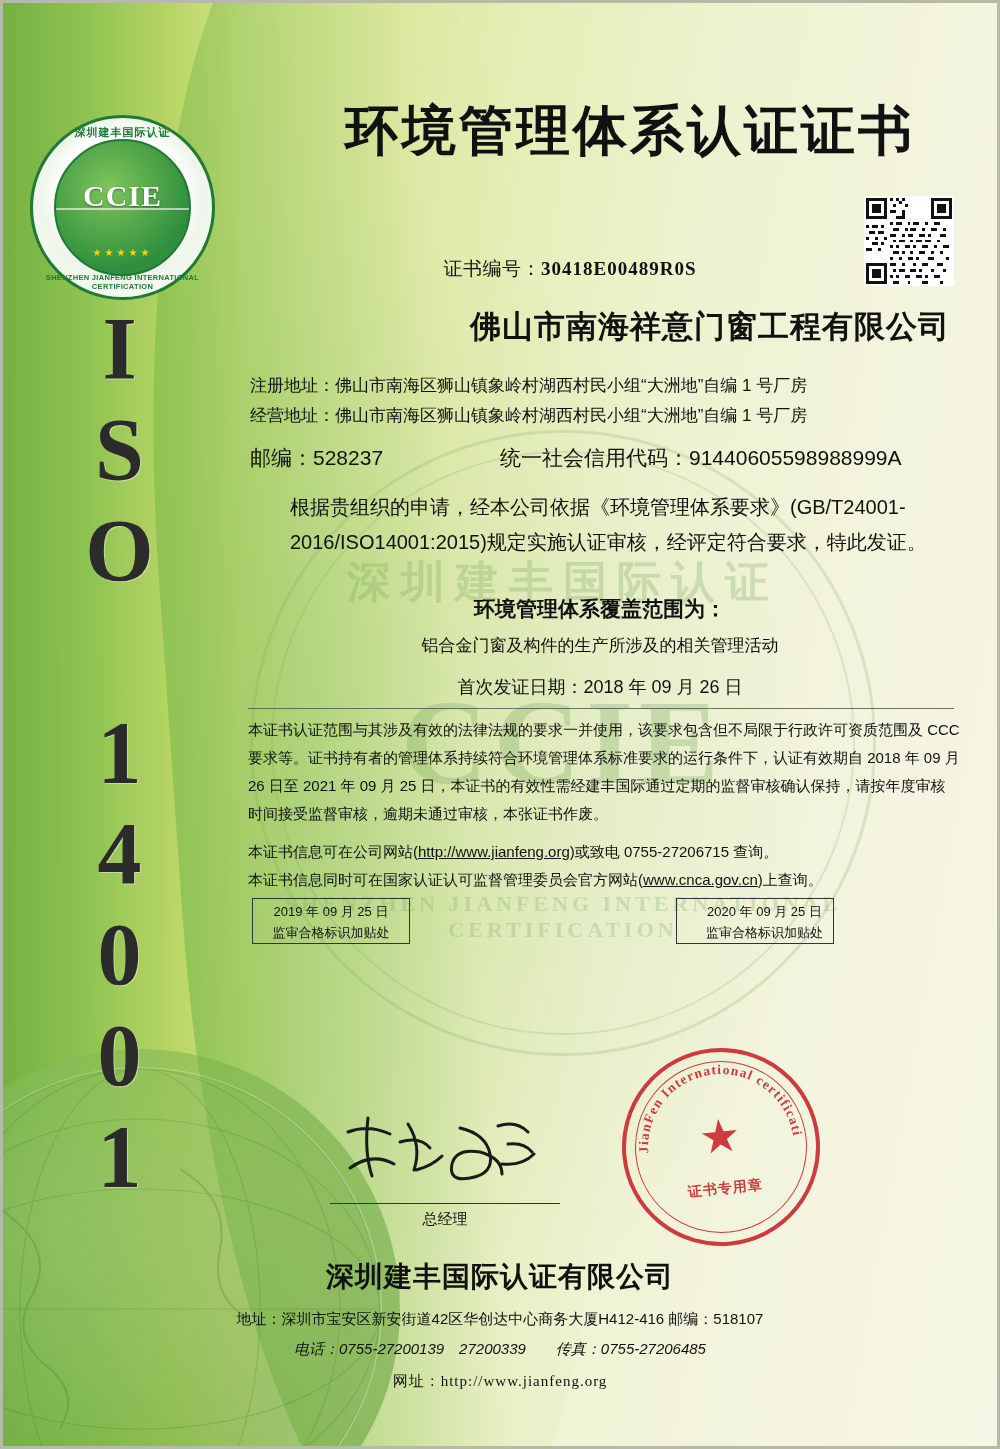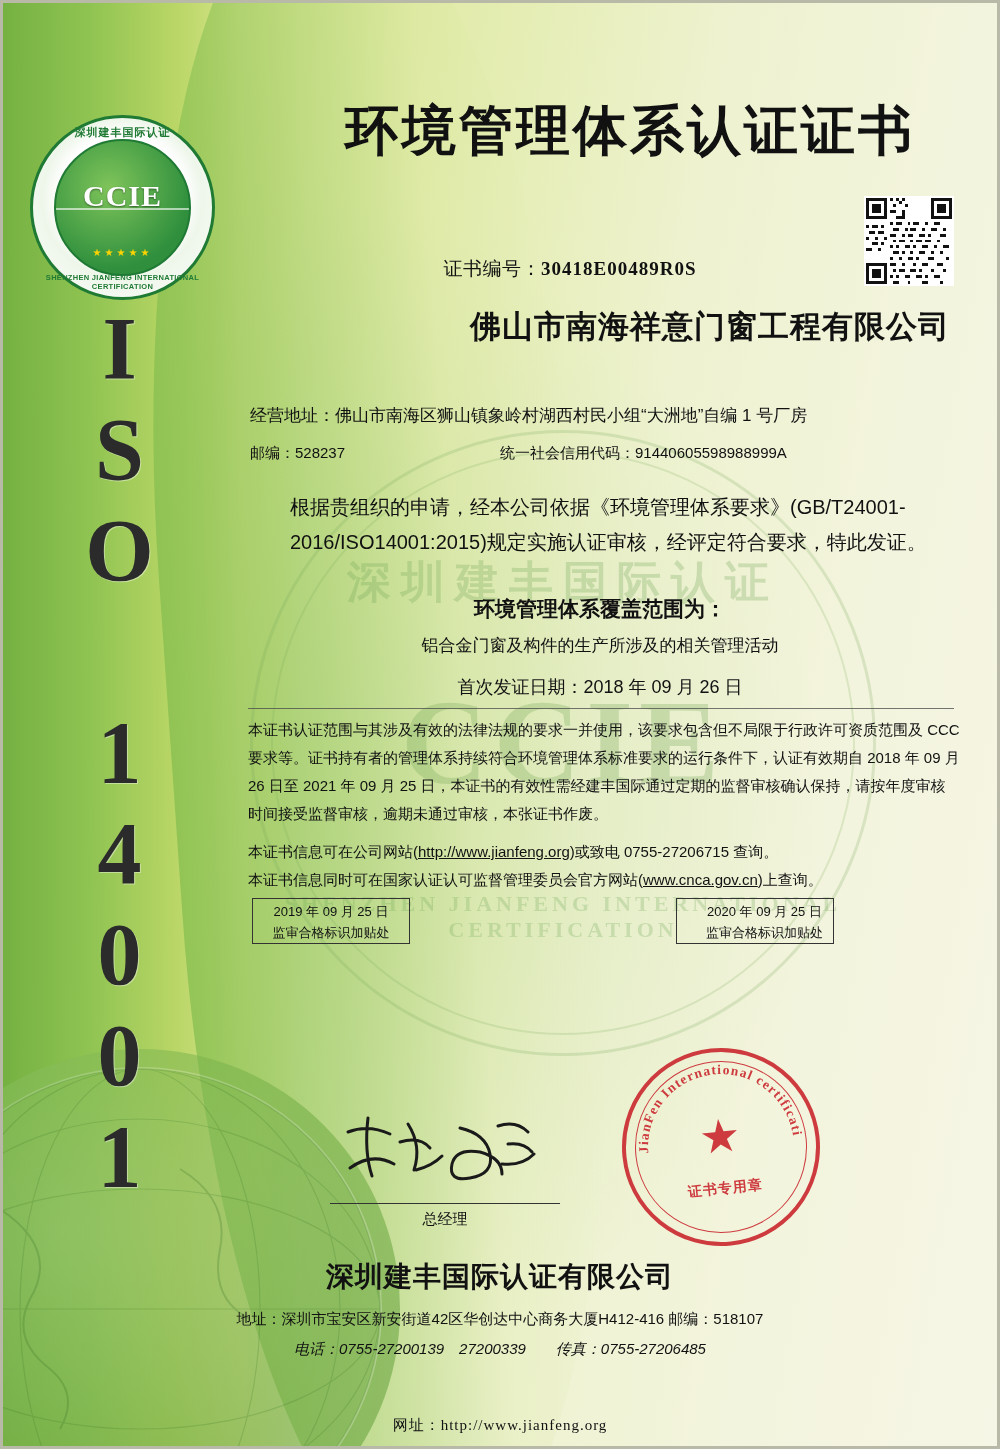--- a/index.html
+++ b/index.html
@@ -153,21 +153,21 @@
     letter-spacing:1px;
   }
   .addr-line{
     position:absolute;left:250px;width:710px;
     font-size:17px;color:#111;white-space:nowrap;
   }
   .addr-line .lbl{display:inline-block;}
   .addr1{top:374px;}
   .addr2{top:404px;}
   .zip-row{
-    position:absolute;left:250px;top:444px;width:710px;font-size:15px;color:#111;
+    position:absolute;left:250px;top:444px;width:710px;font-size:21px;color:#111;
     display:flex;
   }
   .zip-row .zip{width:250px;}
   .zip-row .credit{flex:1;}
   .body-para{
     position:absolute;left:248px;top:490px;width:700px;
     font-size:20px;line-height:35px;color:#111;margin-left:42px;
   }
   .scope-title{
     position:absolute;left:250px;top:595px;width:700px;text-align:center;
@@ -226,21 +226,21 @@
   .footer-company{
     position:absolute;left:200px;top:1258px;width:600px;text-align:center;
     font-size:28px;font-weight:bold;color:#111;
     font-family:"Liberation Serif","DejaVu Serif",serif;letter-spacing:1px;
   }
   .footer-line{
     position:absolute;left:160px;width:680px;text-align:center;font-size:15px;color:#111;
   }
   .f1{top:1310px;}
   .f2{top:1340px;font-style:italic;}
-  .f3{top:1372px;font-family:"Liberation Serif",serif;letter-spacing:1px;margin-top:44px;}
+  .f3{top:1372px;font-family:"Liberation Serif",serif;letter-spacing:1px;}
 </style>
 </head>
 <body>
 
 <div id="cert">
 
   <div class="left-band"></div>
   <div class="left-band-curve"></div>
 
   <div class="globe"></div>
@@ -384,20 +384,23 @@
       </g>
     </svg>
   </div>
 
   <div class="cert-no">
     <span>证书编号：</span><b>30418E00489R0S</b>
   </div>
 
   <div class="company">佛山市南海祥意门窗工程有限公司</div>
 
+  <div class="addr-line addr1">
+    <span class="lbl">注册地址：</span><span>佛山市南海区狮山镇象岭村湖西村民小组“大洲地”自编 1 号厂房</span>
+  </div>
   <div class="addr-line addr2">
     <span class="lbl">经营地址：</span><span>佛山市南海区狮山镇象岭村湖西村民小组“大洲地”自编 1 号厂房</span>
   </div>
 
   <div class="zip-row">
     <div class="zip">
       <span>邮编：</span><span>528237</span>
     </div>
     <div class="credit">
       <span>统一社会信用代码：</span><span>91440605598988999A</span>

